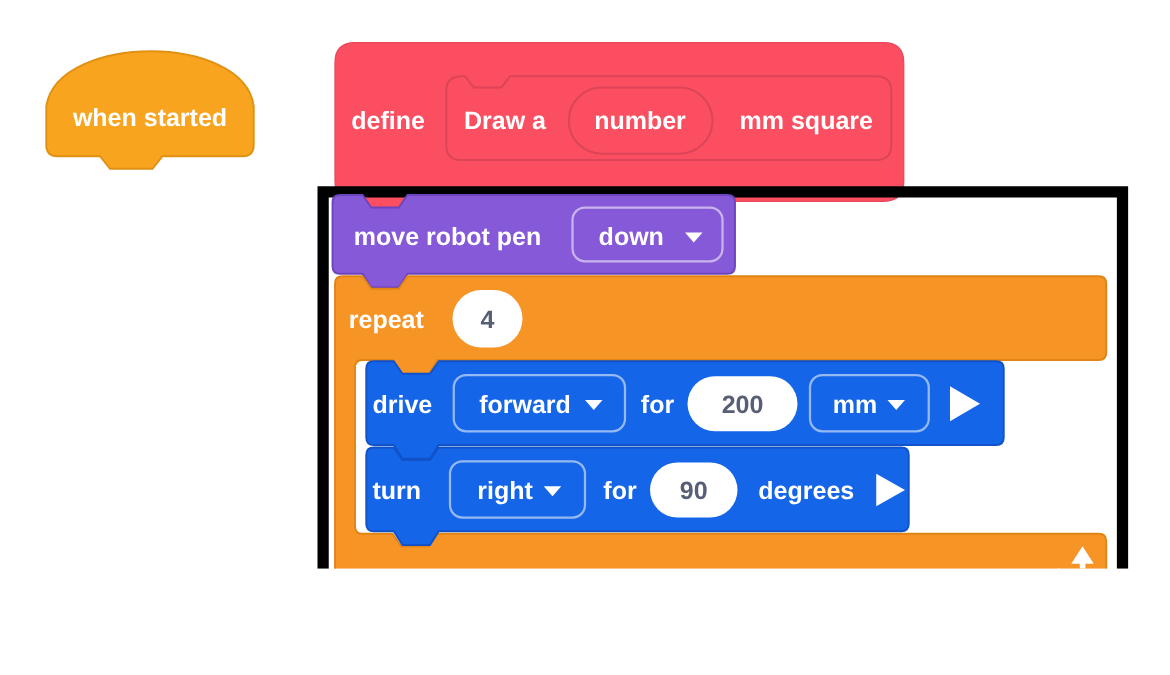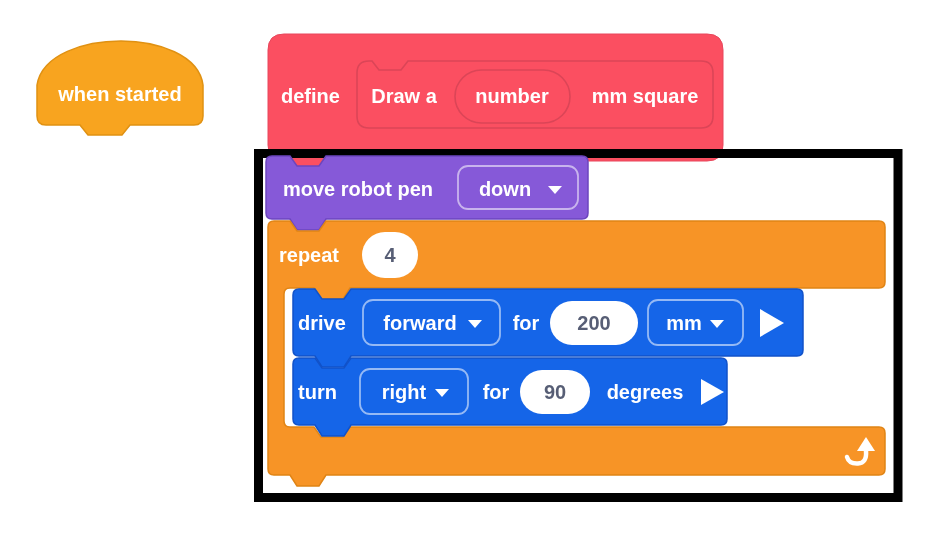--- a/index.html
+++ b/index.html
@@ -1,16 +1,16 @@
 <!DOCTYPE html>
 <html><head>
 <meta charset="utf-8">
 <style>
   html,body{margin:0;padding:0;background:#ffffff;}
-  .stage{position:relative;width:936px;height:540px;background:#ffffff;overflow:hidden;}
+  .stage{position:relative;width:936px;height:455px;background:#ffffff;overflow:hidden;}
   svg text{
     font-family:"Liberation Sans", sans-serif;
     font-weight:700;
     font-size:20px;
   }
   .blocktext{fill:#ffffff;}
   .valuetext{fill:#575E75;}
   .dd-stroke{fill:none;stroke:rgba(255,255,255,0.55);stroke-width:1.8;}
 </style>
 </head>

